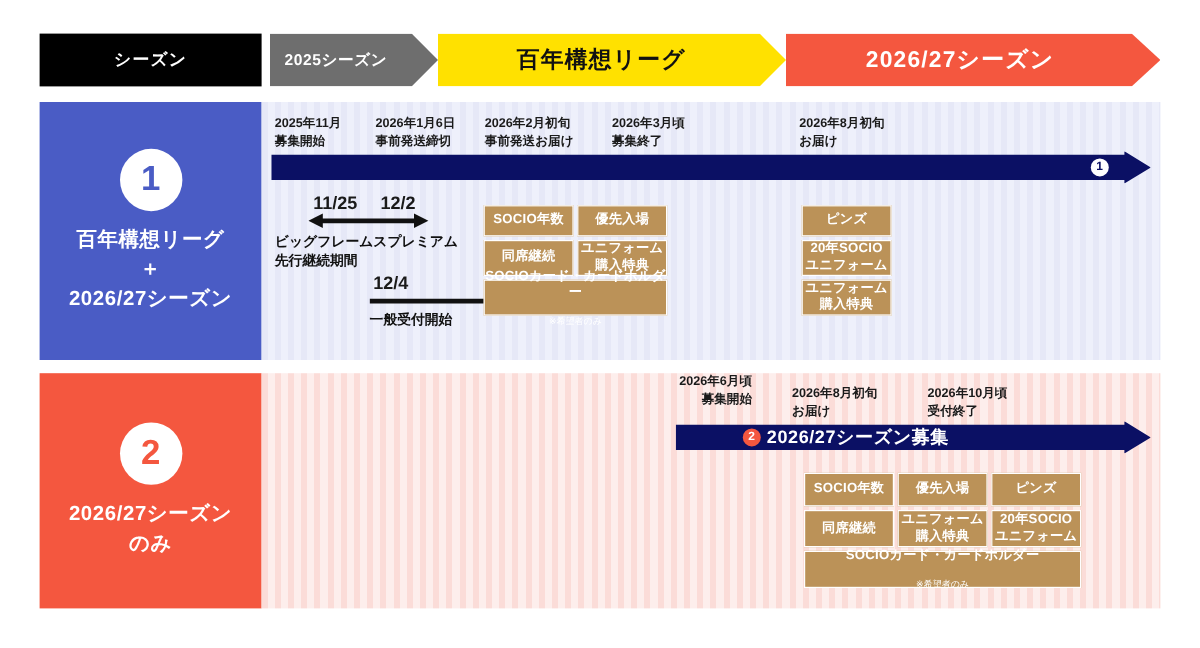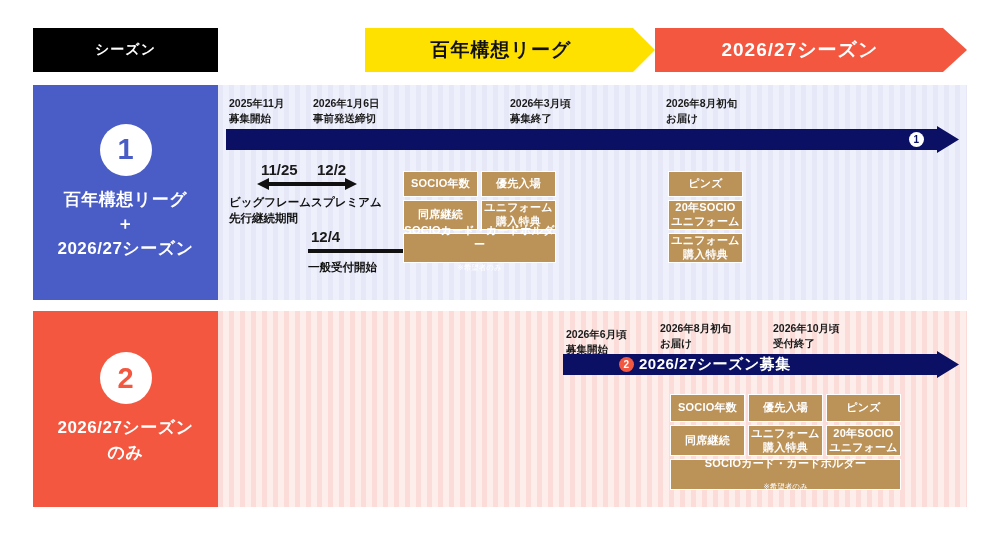--- a/index.html
+++ b/index.html
@@ -132,40 +132,44 @@
   }
   .rednote.wrap { width: 160px; }
 </style>
 </head>
 <body>
 
 <div class="page">
 
   <div class="header">
     <div class="hdr-season">シーズン</div>
+    <div class="hdr-2025">2025シーズン</div>
     <div class="hdr-hyaku">百年構想リーグ</div>
     <div class="hdr-2026">2026/27シーズン</div>
   </div>
 
   <div class="row row1">
 
     <div class="side side1">
       <div class="badge badge1">1</div>
       <div class="side-label">
         百年構想リーグ<br>＋<br>2026/27シーズン
       </div>
     </div>
 
     <div class="panel panel1">
 
       <div class="datecap" style="left:11px; top:11px;">
         2025年11月<br>募集開始
       </div>
       <div class="datecap" style="left:95px; top:11px;">
         2026年1月6日<br>事前発送締切
+      </div>
+      <div class="datecap" style="left:186px; top:11px;">
+        2026年2月初旬<br>事前発送お届け
       </div>
       <div class="datecap" style="left:292px; top:11px;">
         2026年3月頃<br>募集終了
       </div>
       <div class="datecap" style="left:448px; top:11px;">
         2026年8月初旬<br>お届け
       </div>
 
       <div class="navy-arrow" style="left:8px; top:41px; width:733px;">
         <span class="nb nb-white">1</span>
@@ -230,21 +234,21 @@
 
     <div class="side side2">
       <div class="badge badge2">2</div>
       <div class="side-label">
         2026/27シーズン<br>のみ
       </div>
     </div>
 
     <div class="panel panel2">
 
-      <div class="datecap" style="left:348px; top:16px;">
+      <div class="datecap" style="left:348px; top:0;text-align:right;">
         2026年6月頃<br>募集開始
       </div>
       <div class="datecap" style="left:442px; top:10px;">
         2026年8月初旬<br>お届け
       </div>
       <div class="datecap" style="left:555px; top:10px;">
         2026年10月頃<br>受付終了
       </div>
 
       <div class="navy-arrow" style="left:345px; top:40px; width:396px; justify-content:flex-start; padding-left:56px;">

